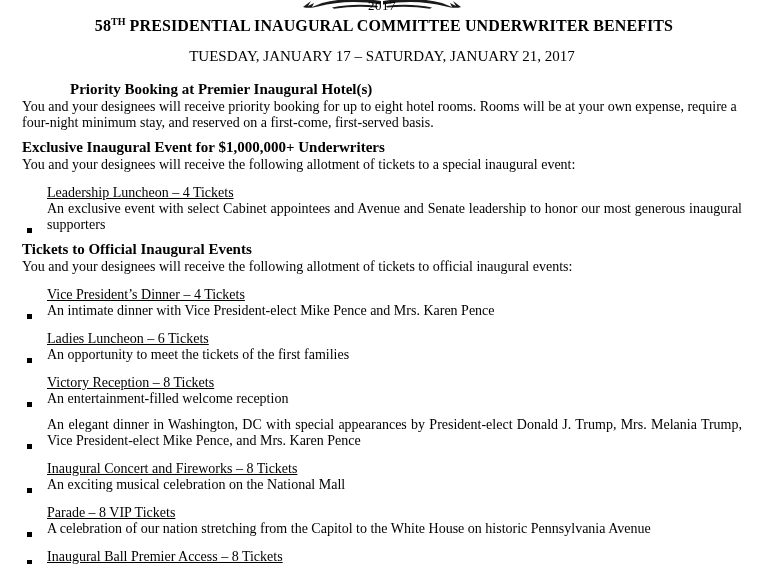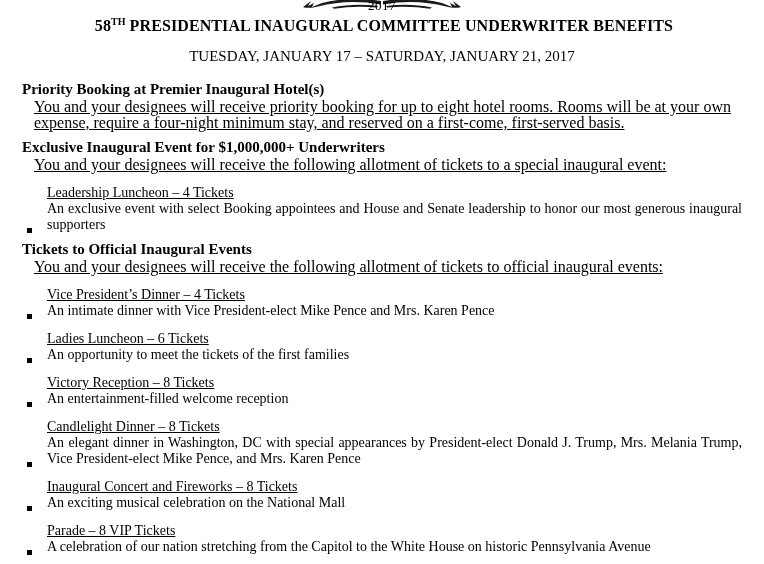--- a/index.html
+++ b/index.html
@@ -25,22 +25,22 @@
     font-size:16px;font-weight:bold;margin:1px 0 0 4px;line-height:18px;
     letter-spacing:0.1px;
   }
   .title sup{font-size:10px;vertical-align:6px;letter-spacing:0;}
   .subtitle{font-size:15px;line-height:19px;margin-top:12px;}
   
   .content{padding:0 22px;}
   .sec-heading{
     font-size:15px;font-weight:bold;margin:8px 0 0 0;line-height:17px;
   }
-  .sec-heading.first{margin-top:15px;}
-  .sec-intro{font-size:16px;line-height:16px;margin:1px 0 0 12px;text-decoration:underline;}
+  .sec-heading.first{margin-top:15px;margin-left:48px;}
+  .sec-intro{font-size:14px;line-height:16px;margin:1px 0 0 0;}
   .items{list-style:none;margin:0;padding:0;}
   .item{display:flex;margin-top:10px;align-items:flex-end;}
   .bullet-marker{
     width:5px;height:5px;background:#000;flex:0 0 auto;
     margin:5px 0 0 5px;
   }
   .item-body{margin-left:15px;flex:1;}
   .item-title{
     font-size:14px;line-height:16px;text-decoration:underline;
     display:inline-block;
@@ -78,21 +78,21 @@
     </section>
 
     <section>
       <h2 class="sec-heading">Exclusive Inaugural Event for $1,000,000+ Underwriters</h2>
       <p class="sec-intro">You and your designees will receive the following allotment of tickets to a special inaugural event:</p>
       <ul class="items">
         <li class="item">
           <span class="bullet-marker"></span>
           <div class="item-body">
             <span class="item-title">Leadership Luncheon – 4 Tickets</span>
-            <div class="item-desc">An exclusive event with select Booking appointees and House and Senate leadership to honor our most generous inaugural supporters</div>
+            <div class="item-desc">An exclusive event with select Cabinet appointees and Avenue and Senate leadership to honor our most generous inaugural supporters</div>
           </div>
         </li>
       </ul>
     </section>
 
     <section>
       <h2 class="sec-heading">Tickets to Official Inaugural Events</h2>
       <p class="sec-intro">You and your designees will receive the following allotment of tickets to official inaugural events:</p>
       <ul class="items">
 
@@ -116,21 +116,20 @@
           <span class="bullet-marker"></span>
           <div class="item-body">
             <span class="item-title">Victory Reception – 8 Tickets</span>
             <div class="item-desc">An entertainment-filled welcome reception</div>
           </div>
         </li>
 
         <li class="item">
           <span class="bullet-marker"></span>
           <div class="item-body">
-            <span class="item-title">Candlelight Dinner – 8 Tickets</span>
             <div class="item-desc">An elegant dinner in Washington, DC with special appearances by President-elect Donald J. Trump, Mrs. Melania Trump, Vice President-elect Mike Pence, and Mrs. Karen Pence</div>
           </div>
         </li>
 
         <li class="item">
           <span class="bullet-marker"></span>
           <div class="item-body">
             <span class="item-title">Inaugural Concert and Fireworks – 8 Tickets</span>
             <div class="item-desc">An exciting musical celebration on the National Mall</div>
           </div>

